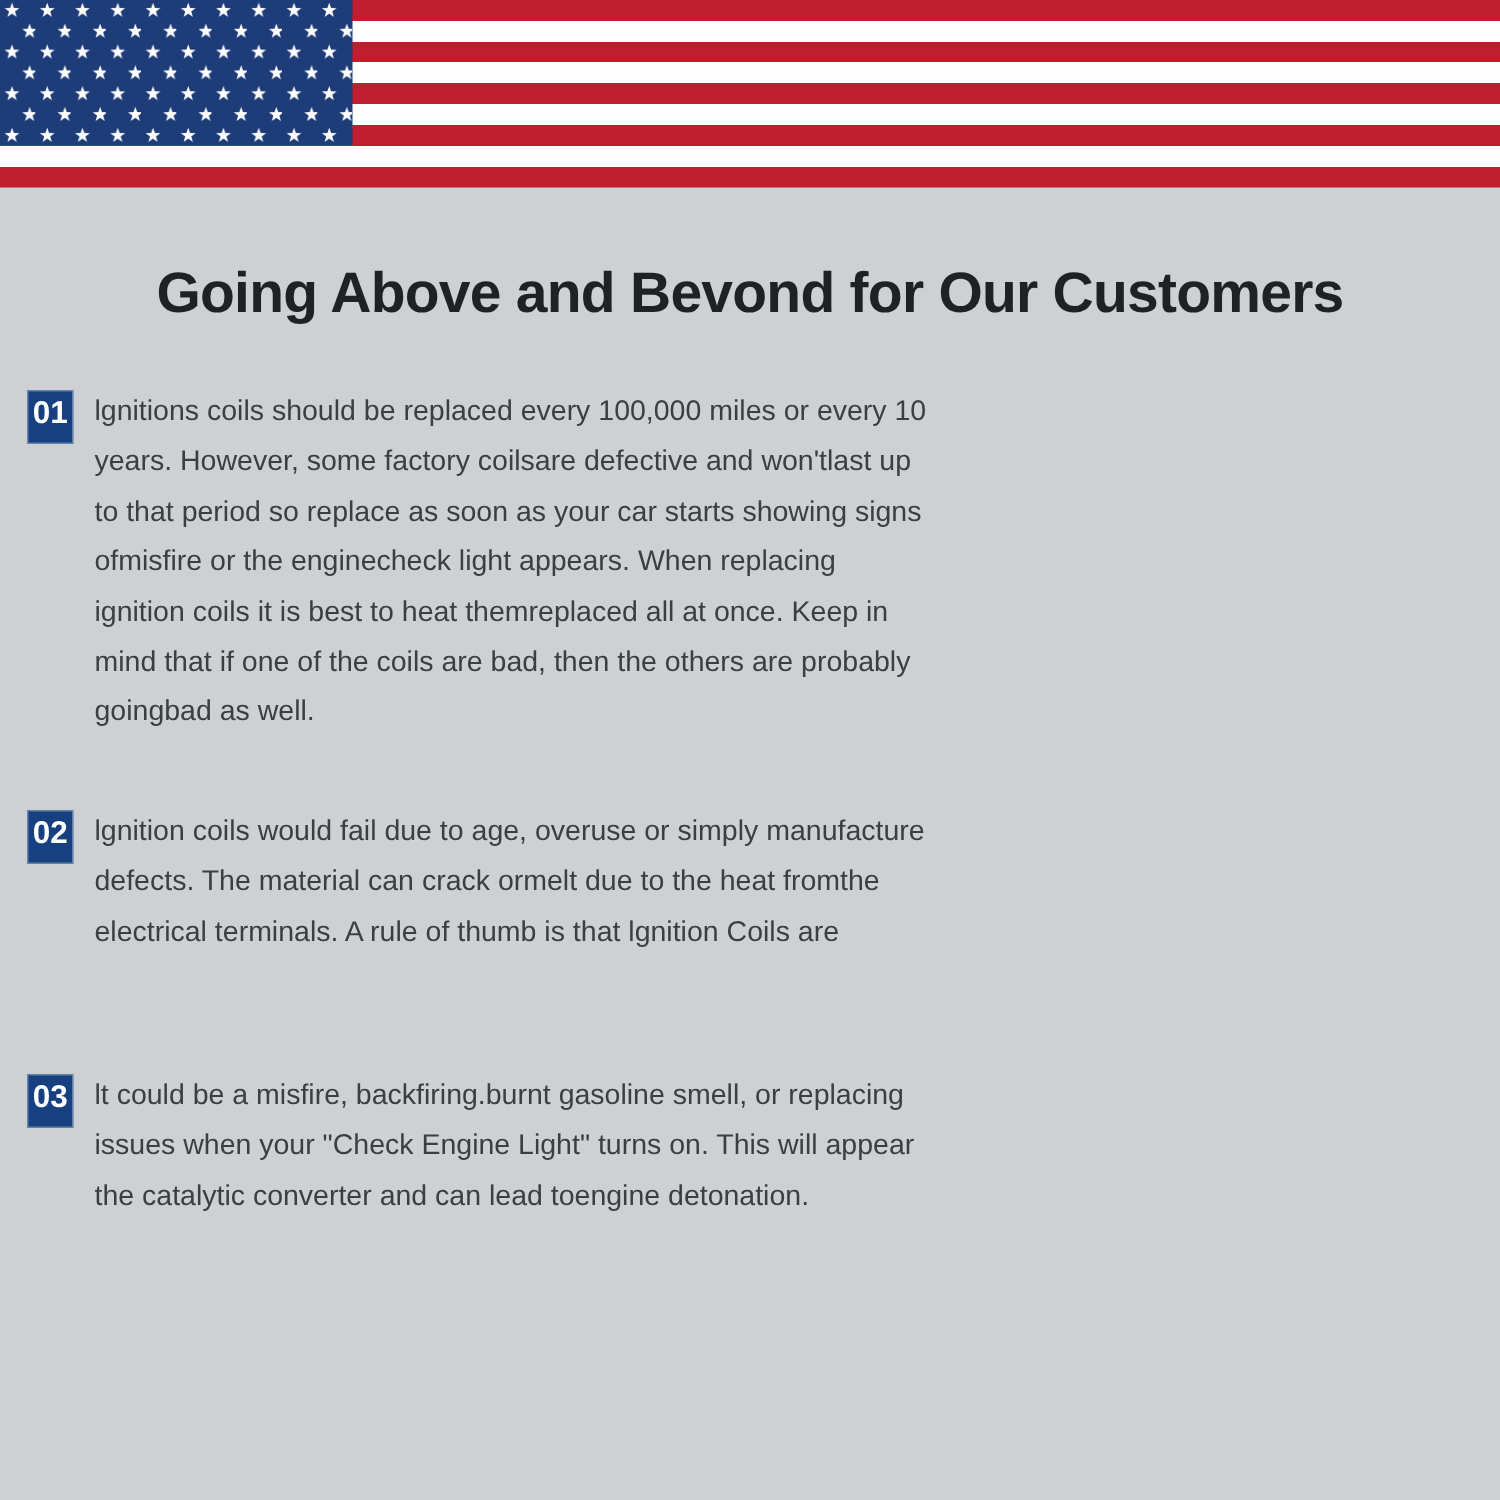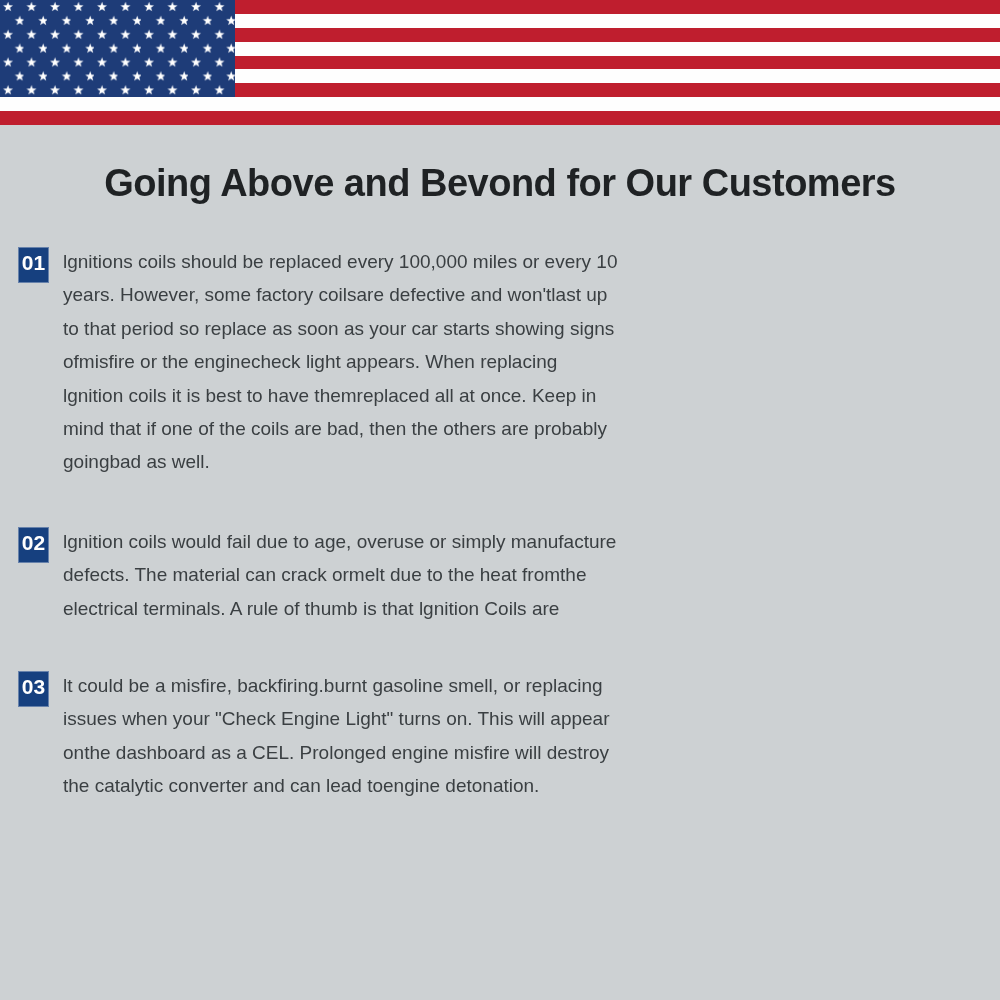--- a/index.html
+++ b/index.html
@@ -38,35 +38,35 @@
   }
   .canton {
     position: absolute; left: 0; top: 0;
     width: 235px; height: 97px;
     background: var(--canton-blue);
   }
   .canton svg { display: block; width: 235px; height: 97px; }
 
   
   .title {
-    margin-top: 36px;
+    margin-top: 49px;
     text-align: center;
     font-size: 38px;
     line-height: 44px;
     font-weight: bold;
     letter-spacing: -0.5px;
     color: var(--title-text);
   }
 
   
   .content { padding: 0 20px 0 18px; }
   .section { display: flex; align-items: flex-start; }
   .section.s1 { margin-top: 40px; }
   .section.s2 { margin-top: 46px; }
-  .section.s3 { margin-top: 44px; }
+  .section.s3 { margin-top: 76px; }
   .badge {
     flex: 0 0 auto;
     width: 31px; height: 36px;
     margin-top: 2px;
     background: var(--badge-blue);
     color: var(--badge-text);
     font-size: 21px;
     font-weight: bold;
     line-height: 31px;
     text-align: center;
@@ -104,39 +104,38 @@
 
   <div class="content">
 
     <div class="section s1">
       <div class="badge">01</div>
       <div class="text">
         <div class="line">lgnitions coils should be replaced every 100,000 miles or every 10</div>
         <div class="line">years. However, some factory coilsare defective and won'tlast up</div>
         <div class="line">to that period so replace as soon as your car starts showing signs</div>
         <div class="line">ofmisfire or the enginecheck light appears. When replacing</div>
-        <div class="line">lgnition coils it is best to have themreplaced all at once. Keep in</div>
+        <div class="line">ignition coils it is best to heat themreplaced all at once. Keep in</div>
         <div class="line">mind that if one of the coils are bad, then the others are probably</div>
         <div class="line">goingbad as well.</div>
       </div>
     </div>
 
     <div class="section s2">
       <div class="badge">02</div>
       <div class="text">
         <div class="line">lgnition coils would fail due to age, overuse or simply manufacture</div>
         <div class="line">defects. The material can crack ormelt due to the heat fromthe</div>
         <div class="line">electrical terminals. A rule of thumb is that lgnition Coils are</div>
       </div>
     </div>
 
     <div class="section s3">
       <div class="badge">03</div>
       <div class="text">
         <div class="line">lt could be a misfire, backfiring.burnt gasoline smell, or replacing</div>
         <div class="line">issues when your "Check Engine Light" turns on. This will appear</div>
-        <div class="line">onthe dashboard as a CEL. Prolonged engine misfire will destroy</div>
         <div class="line">the catalytic converter and can lead toengine detonation.</div>
       </div>
     </div>
 
   </div>
 </div>
 
 </body></html>

